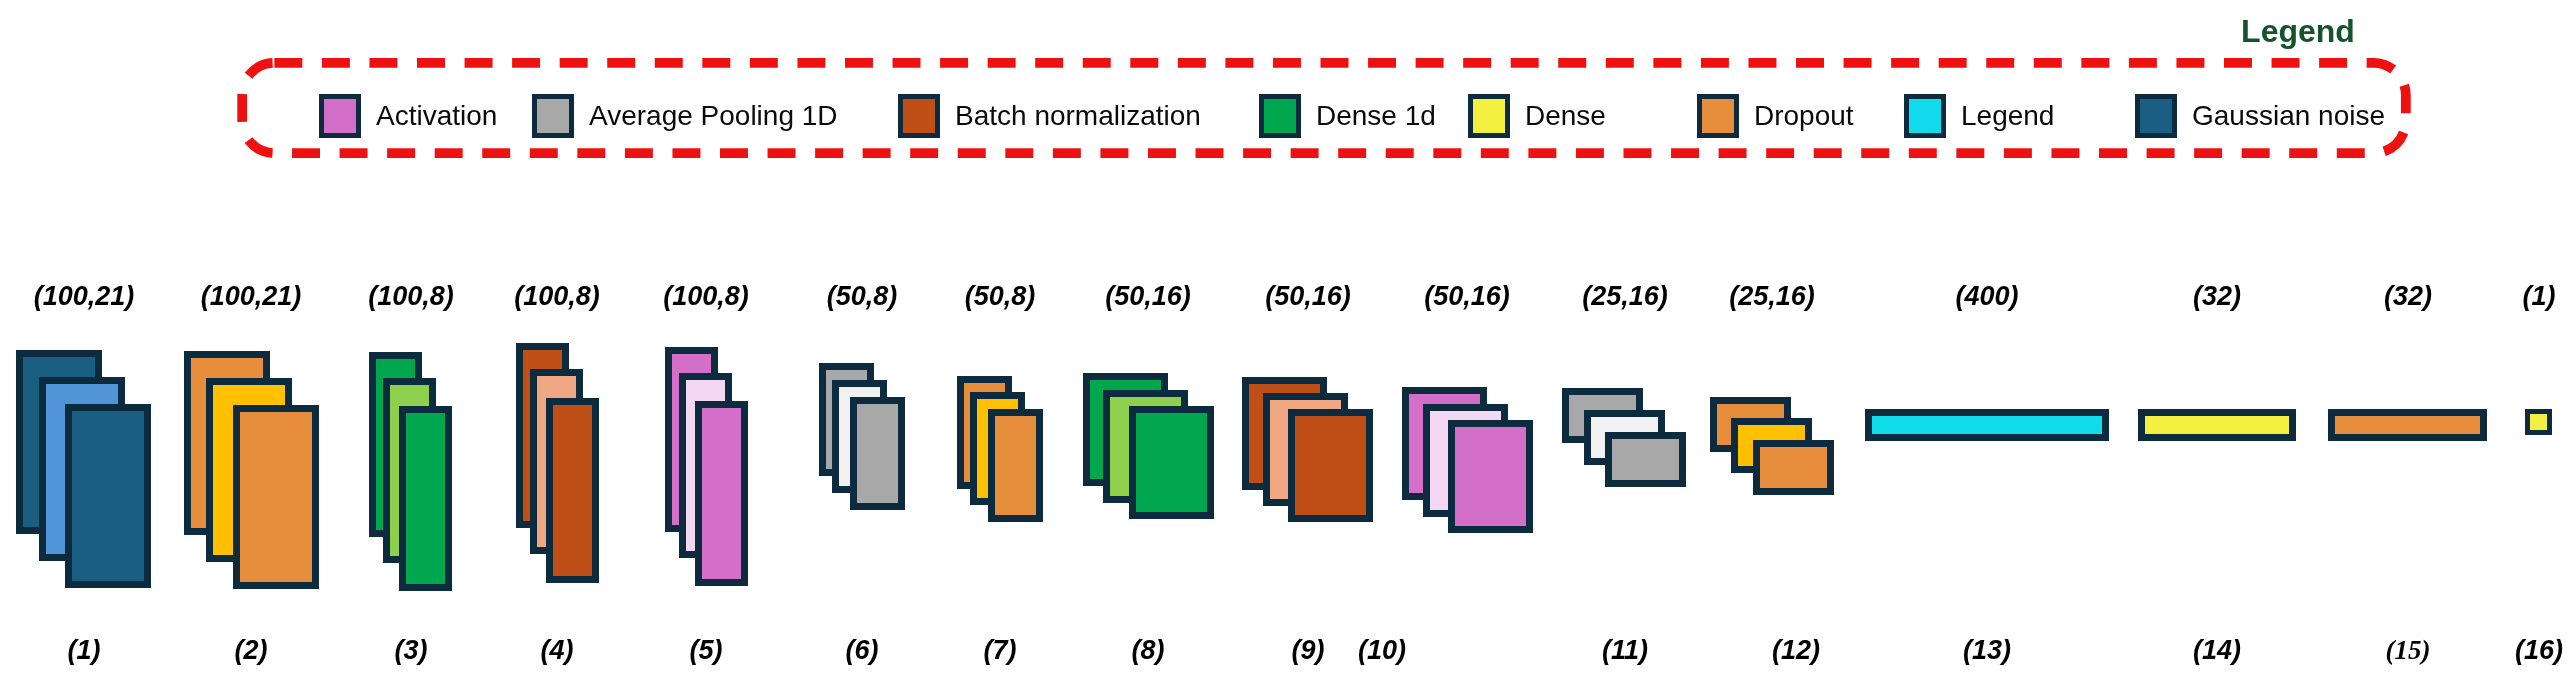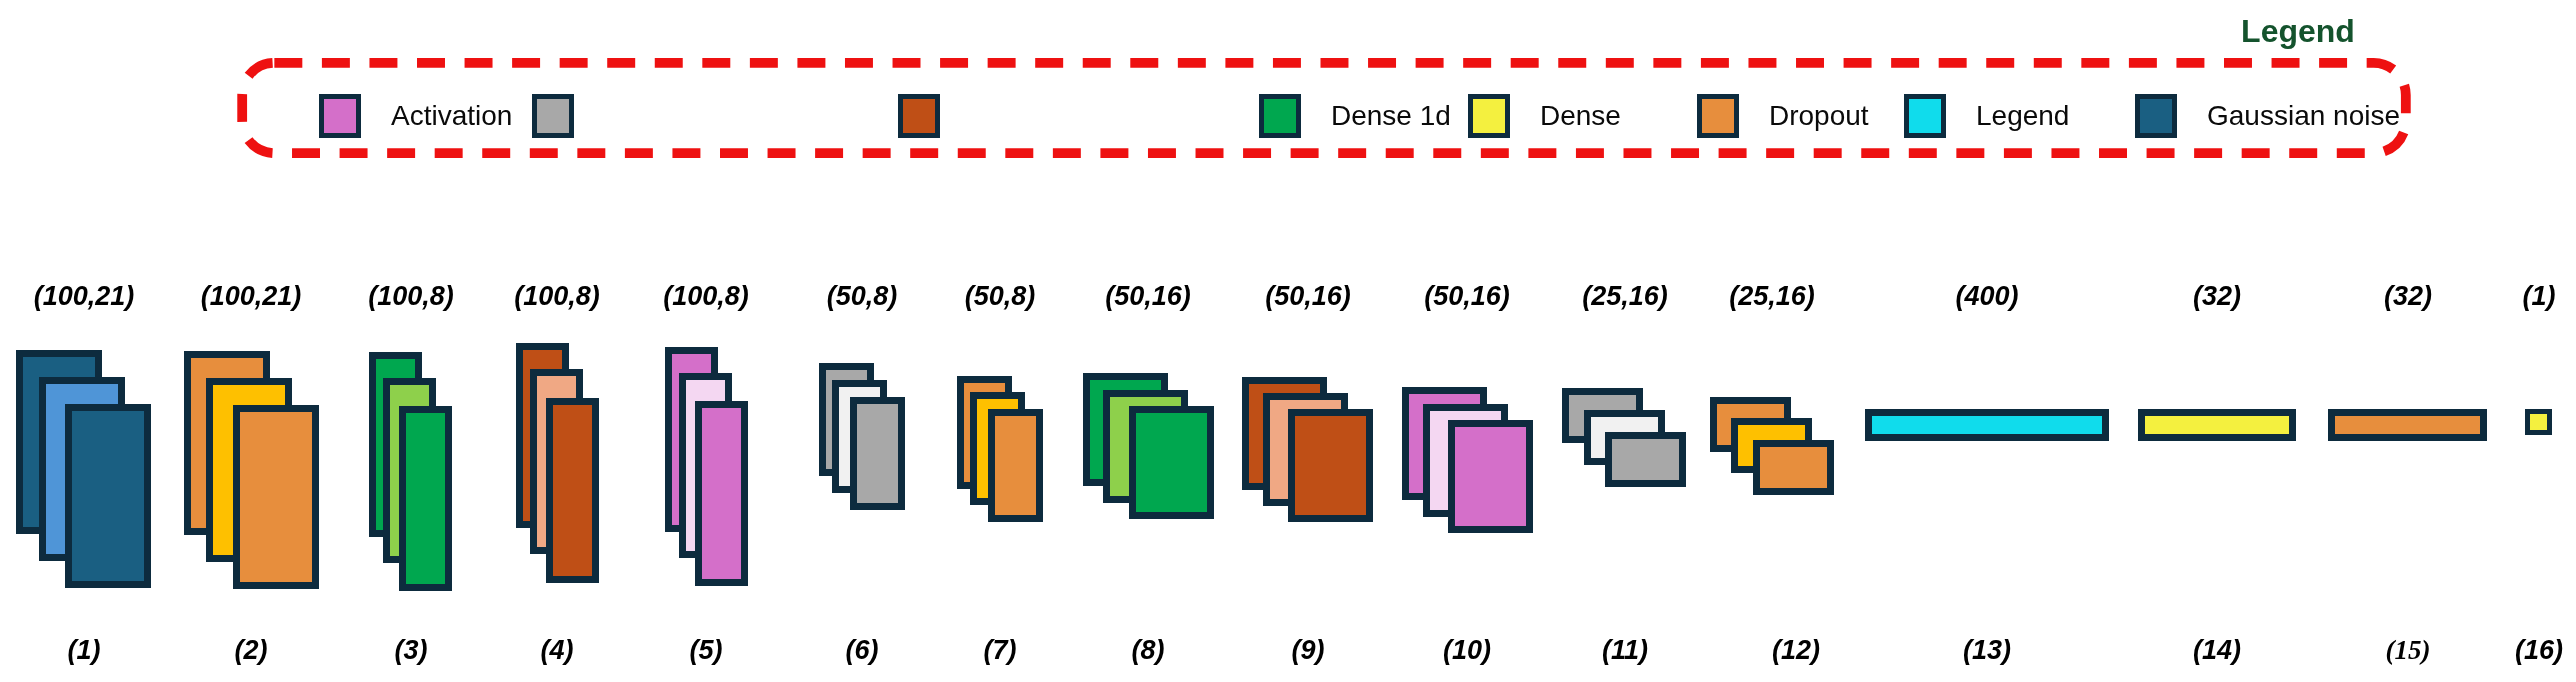--- a/index.html
+++ b/index.html
@@ -30,21 +30,21 @@
     height: 51px;
   }
   .swatch {
     width: 42px;
     height: 44px;
     box-sizing: border-box;
     border: 5.6px solid #0d2b3e;
     flex: 0 0 auto;
   }
   .legend-label {
-    margin-left: 30px;
+    margin-left: 15px;
     font-size: 28px;
     color: #0a0a0a;
     white-space: nowrap;
   }
   .rect {
     position: absolute;
     box-sizing: border-box;
     border: 7px solid #0d2b3e;
   }
   .rect.thin-border { border-width: 5.6px; }
@@ -72,24 +72,26 @@
   </svg>
 
   <div>
   <div class="legend-item" style="left: 319px;">
     <span class="swatch" style="background: rgb(212, 111, 201);"></span>
     <span class="legend-label">Activation</span>
   </div>
 
   <div class="legend-item" style="left: 532px;">
     <span class="swatch" style="background: rgb(168, 168, 168);"></span>
+    <span class="legend-label">Average Pooling 1D</span>
   </div>
 
   <div class="legend-item" style="left: 898px;">
     <span class="swatch" style="background: rgb(191, 79, 22);"></span>
+    <span class="legend-label">Batch normalization</span>
   </div>
 
   <div class="legend-item" style="left: 1259px;">
     <span class="swatch" style="background: rgb(0, 167, 79);"></span>
     <span class="legend-label">Dense 1d</span>
   </div>
 
   <div class="legend-item" style="left: 1468px;">
     <span class="swatch" style="background: rgb(244, 240, 63);"></span>
     <span class="legend-label">Dense</span>
@@ -154,21 +156,21 @@
       <div class="num-label" style="left: 1148px;">(8)</div>
       <div class="rect" style="left: 1242px; top: 377px; width: 85px; height: 113px; background: rgb(191, 79, 22); border-color: rgb(13, 43, 62);"></div>
       <div class="rect" style="left: 1263px; top: 393px; width: 85px; height: 113px; background: rgb(240, 168, 132); border-color: rgb(13, 43, 62);"></div>
       <div class="rect" style="left: 1288px; top: 409px; width: 85px; height: 113px; background: rgb(191, 79, 22); border-color: rgb(13, 43, 62);"></div>
       <div class="dim-label" style="left: 1308px;">(50,16)</div>
       <div class="num-label" style="left: 1308px;">(9)</div>
       <div class="rect" style="left: 1402px; top: 387px; width: 85px; height: 113px; background: rgb(212, 111, 201); border-color: rgb(13, 43, 62);"></div>
       <div class="rect" style="left: 1423px; top: 404px; width: 85px; height: 113px; background: rgb(244, 215, 242); border-color: rgb(13, 43, 62);"></div>
       <div class="rect" style="left: 1448px; top: 420px; width: 85px; height: 113px; background: rgb(212, 111, 201); border-color: rgb(13, 43, 62);"></div>
       <div class="dim-label" style="left: 1467px;">(50,16)</div>
-      <div class="num-label" style="left: 1467px; text-align: right;">(10)</div>
+      <div class="num-label" style="left: 1382px; text-align: right;">(10)</div>
       <div class="rect" style="left: 1562px; top: 388px; width: 81px; height: 55px; background: rgb(168, 168, 168); border-color: rgb(13, 43, 62);"></div>
       <div class="rect" style="left: 1584px; top: 410px; width: 81px; height: 55px; background: rgb(241, 241, 241); border-color: rgb(13, 43, 62);"></div>
       <div class="rect" style="left: 1605px; top: 432px; width: 81px; height: 55px; background: rgb(168, 168, 168); border-color: rgb(13, 43, 62);"></div>
       <div class="dim-label" style="left: 1625px;">(25,16)</div>
       <div class="num-label" style="left: 1625px;">(11)</div>
       <div class="rect" style="left: 1710px; top: 397px; width: 81px; height: 55px; background: rgb(231, 142, 61); border-color: rgb(13, 43, 62);"></div>
       <div class="rect" style="left: 1731px; top: 418px; width: 81px; height: 55px; background: rgb(254, 192, 0); border-color: rgb(13, 43, 62);"></div>
       <div class="rect" style="left: 1753px; top: 440px; width: 81px; height: 55px; background: rgb(231, 142, 61); border-color: rgb(13, 43, 62);"></div>
       <div class="dim-label" style="left: 1772px;">(25,16)</div>
       <div class="num-label" style="left: 1772px; margin-left: 24px;">(12)</div>

